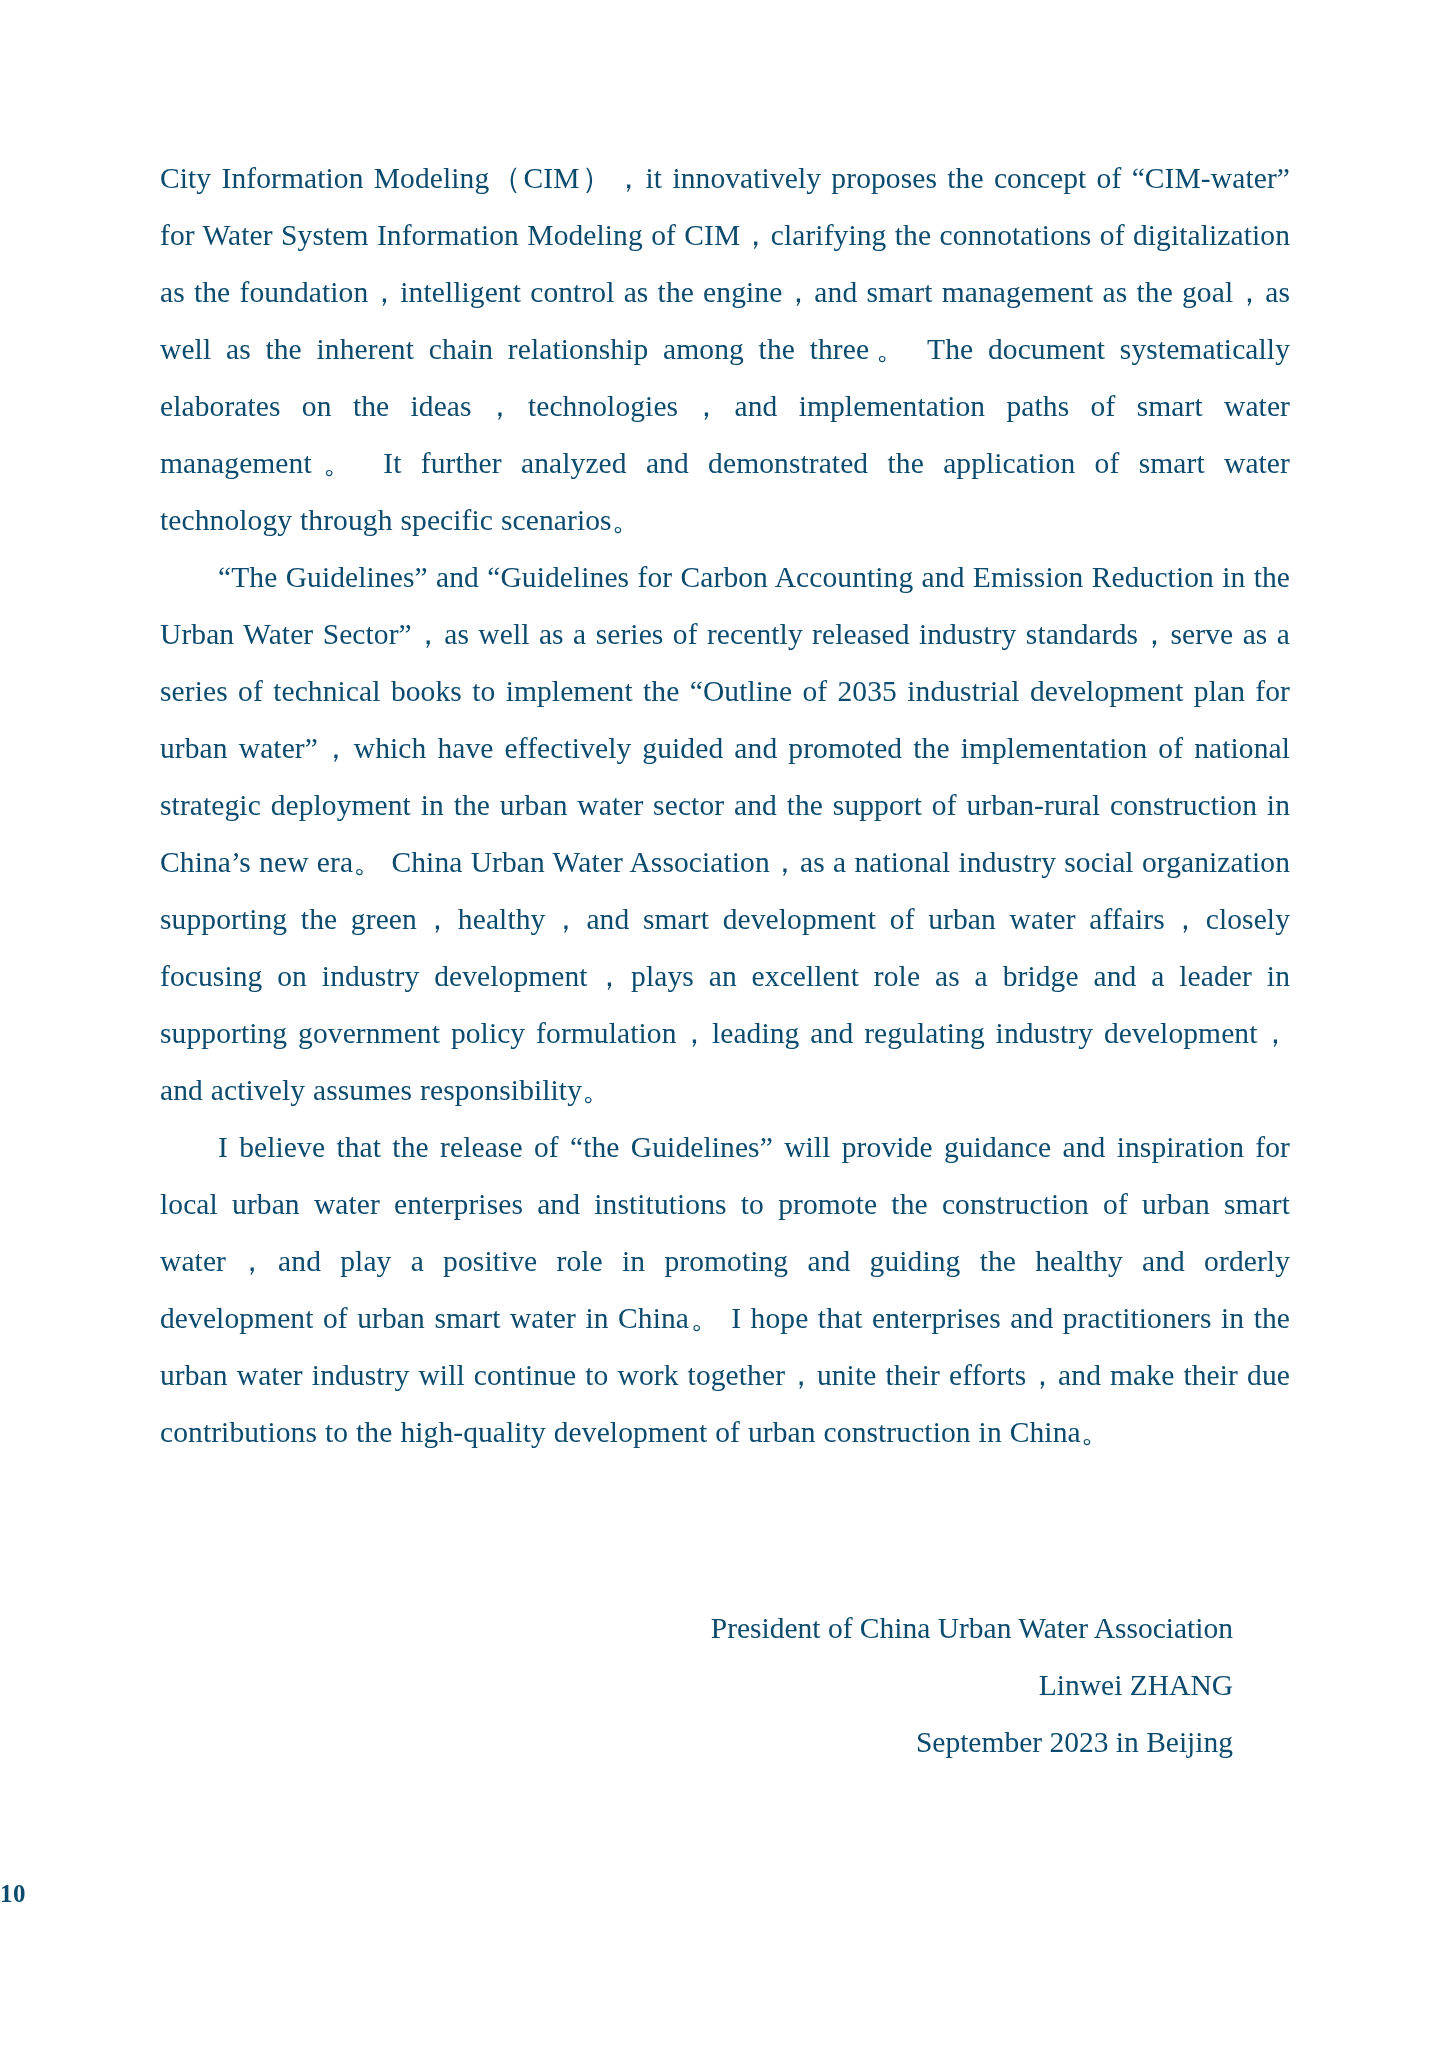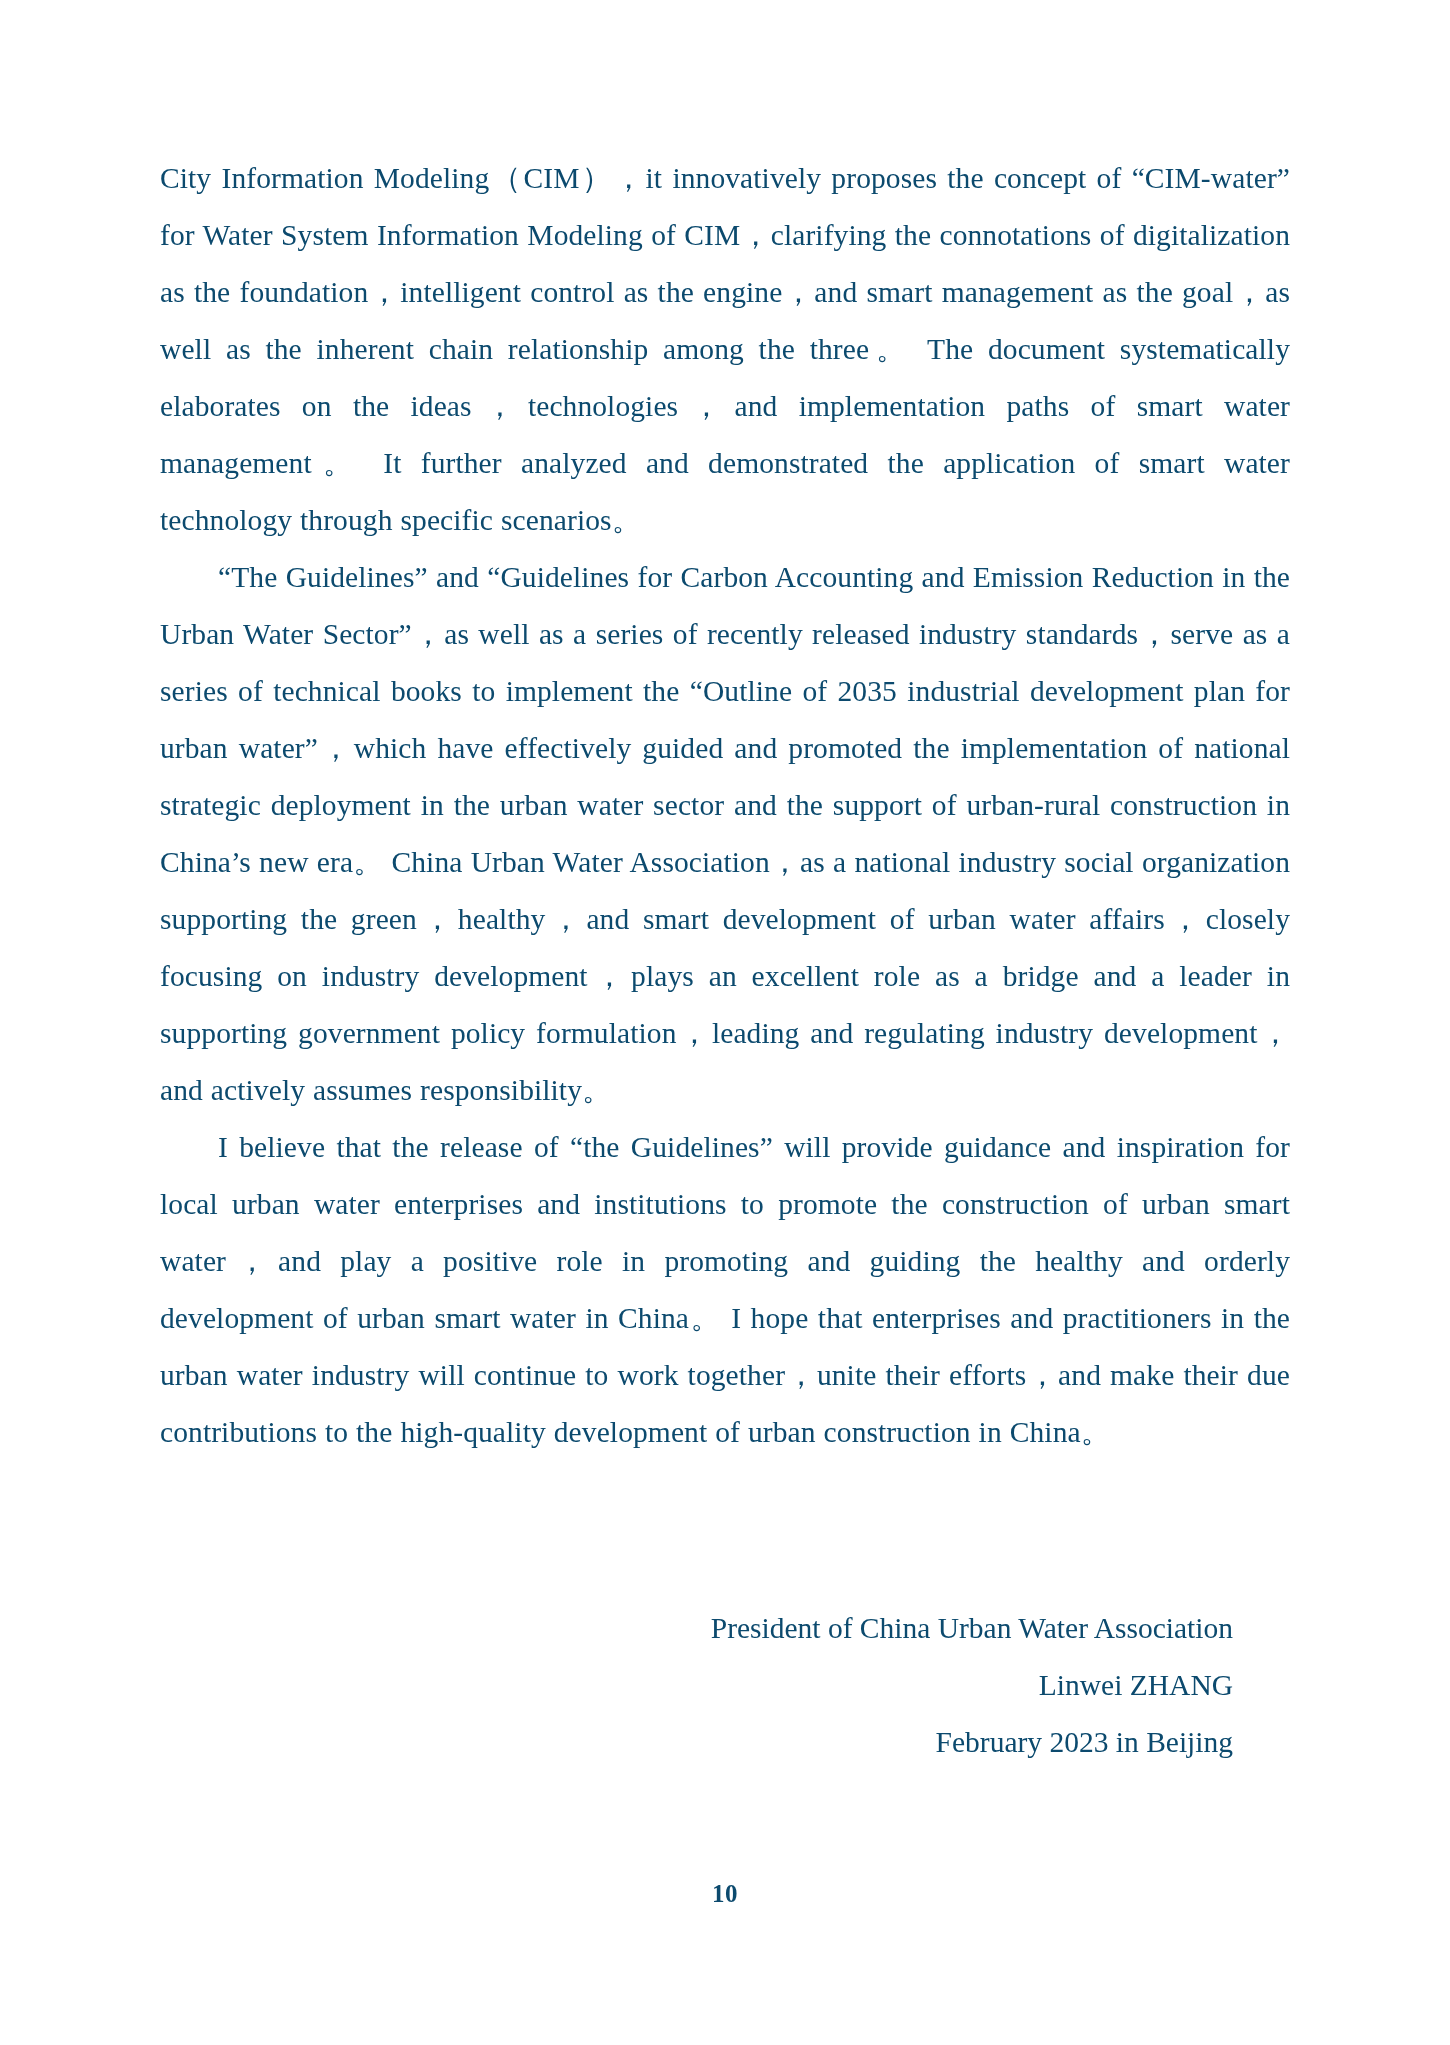--- a/index.html
+++ b/index.html
@@ -52,38 +52,38 @@
   }
   .sig-line {
     display: block;
     padding-right: 57px;
   }
   .page-number {
     position: absolute;
     left: 0;
     top: 1880px;
     width: 1450px;
-    text-align: center;
+    text-align: left;
     font-size: 25px;
     font-weight: bold;
     letter-spacing: 0.5px;
   }
 </style>
 </head>
 <body>
 
 <div class="page">
 
   <div class="content">
     <p class="para">City Information Modeling（CIM），it innovatively proposes the concept of “CIM-water” for Water System Information Modeling of CIM，clarifying the connotations of digitalization as the foundation，intelligent control as the engine，and smart management as the goal，as well as the inherent chain relationship among the three。 The document systematically elaborates on the ideas，technologies，and implementation paths of smart water management。 It further analyzed and demonstrated the application of smart water technology through specific scenarios。</p>
     <p class="para indent">“The Guidelines” and “Guidelines for Carbon Accounting and Emission Reduction in the Urban Water Sector”，as well as a series of recently released industry standards，serve as a series of technical books to implement the “Outline of 2035 industrial development plan for urban water”，which have effectively guided and promoted the implementation of national strategic deployment in the urban water sector and the support of urban-rural construction in China’s new era。 China Urban Water Association，as a national industry social organization supporting the green，healthy，and smart development of urban water affairs，closely focusing on industry development，plays an excellent role as a bridge and a leader in supporting government policy formulation，leading and regulating industry development，and actively assumes responsibility。</p>
     <p class="para indent">I believe that the release of “the Guidelines” will provide guidance and inspiration for local urban water enterprises and institutions to promote the construction of urban smart water，and play a positive role in promoting and guiding the healthy and orderly development of urban smart water in China。 I hope that enterprises and practitioners in the urban water industry will continue to work together，unite their efforts，and make their due contributions to the high-quality development of urban construction in China。</p>
   </div>
 
   <div class="signature">
     <span class="sig-line">President of China Urban Water Association</span>
     <span class="sig-line">Linwei ZHANG</span>
-    <span class="sig-line">February 2023 in Beijing</span>
+    <span class="sig-line">September 2023 in Beijing</span>
   </div>
 
   <div class="page-number">10</div>
 
 </div>
 
 </body></html>

